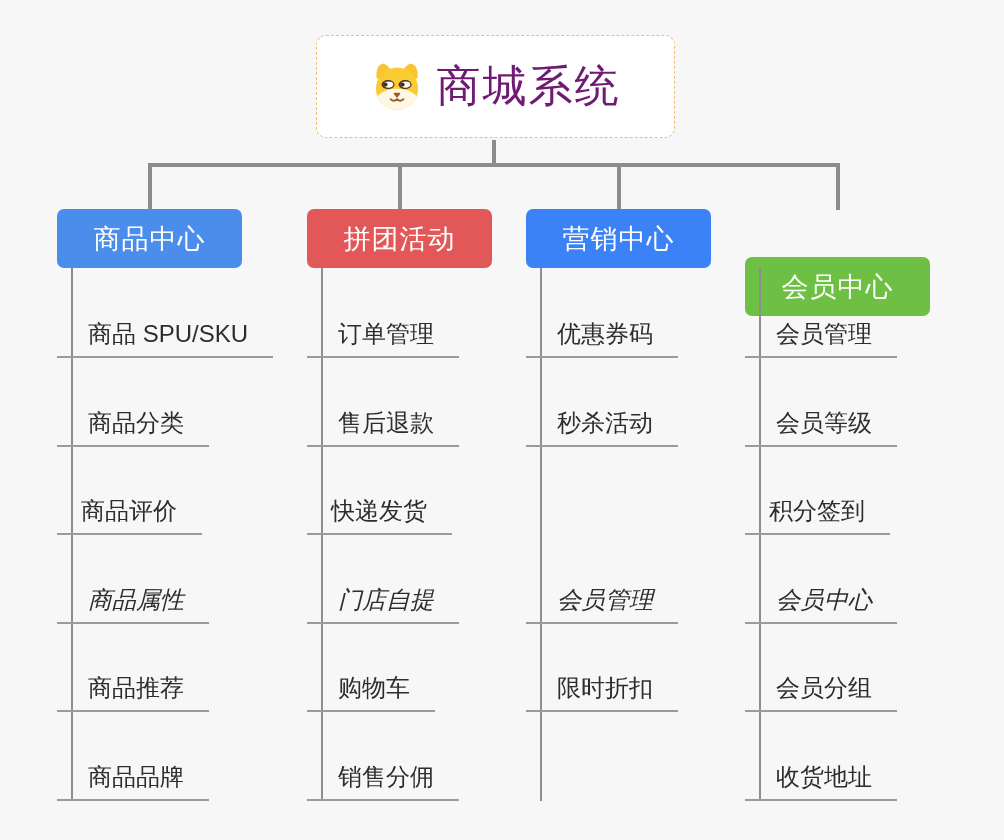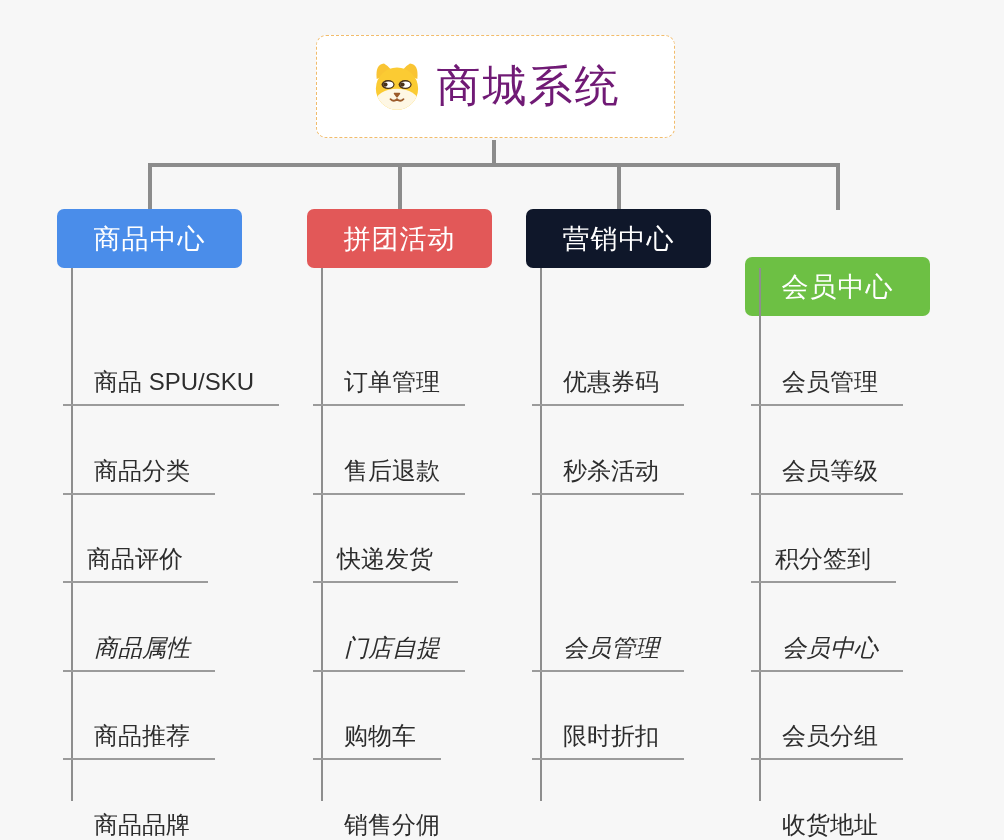--- a/index.html
+++ b/index.html
@@ -59,28 +59,27 @@
     white-space:nowrap;
   }
   .trunk{
     position:absolute;
     left:14px;top:59px;
     width:2px;height:533px;
     background:#8e8e8e;
   }
   .leaf{
     position:absolute;
-    left:6px;
+    left:0;
     padding:0 25px 6px 31px;
     border-bottom:2px solid #9b9b9b;
     font-size:24px;
     line-height:32px;
     color:#2d2d2d;
     white-space:nowrap;
-    margin-top:48px;
   }
   .r0{top:109px;} .r1{top:198px;} .r2{top:286px;padding-left:24px;}
   .r3{top:375px;font-style:italic;} .r4{top:463px;} .r5{top:552px;}
 </style>
 </head>
 <body>
 
 <div class="canvas">
 
   <div class="root-node" style="border-color: rgb(242, 188, 107);">
@@ -129,21 +128,21 @@
     <div class="trunk"></div>
     <div class="leaf r0">订单管理</div>
     <div class="leaf r1">售后退款</div>
     <div class="leaf r2">快递发货</div>
     <div class="leaf r3">门店自提</div>
     <div class="leaf r4">购物车</div>
     <div class="leaf r5">销售分佣</div>
   </div>
 
   <div class="col col-2">
-    <div class="branch-header" style="background-color: #0f172a;">营销中心</div>
+    <div class="branch-header" style="background-color: #3b82f6;">营销中心</div>
     <div class="trunk"></div>
     <div class="leaf r0">优惠券码</div>
     <div class="leaf r1">秒杀活动</div>
     <div class="leaf r3">会员管理</div>
     <div class="leaf r4">限时折扣</div>
   </div>
 
   <div class="col col-3">
     <div class="branch-header" style="background-color: rgb(109, 192, 68); margin-top: 48px;">会员中心</div>
     <div class="trunk"></div>

